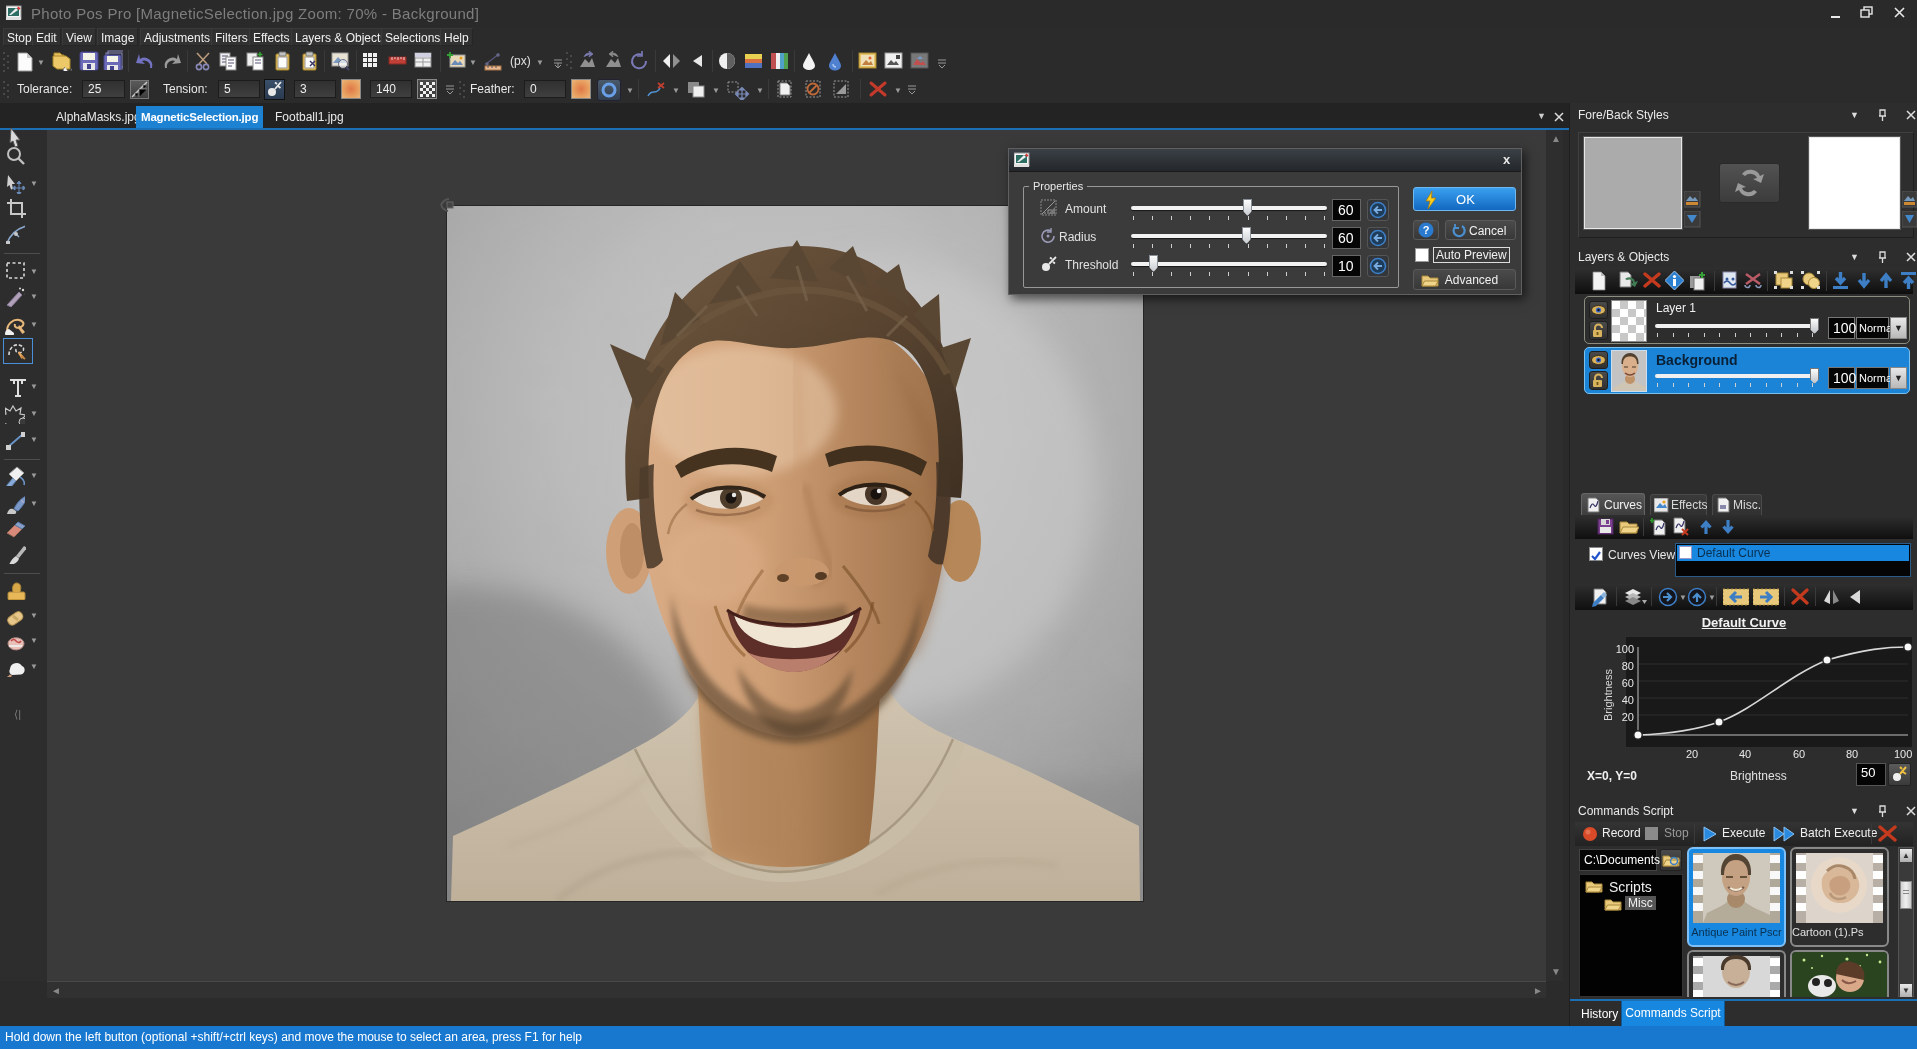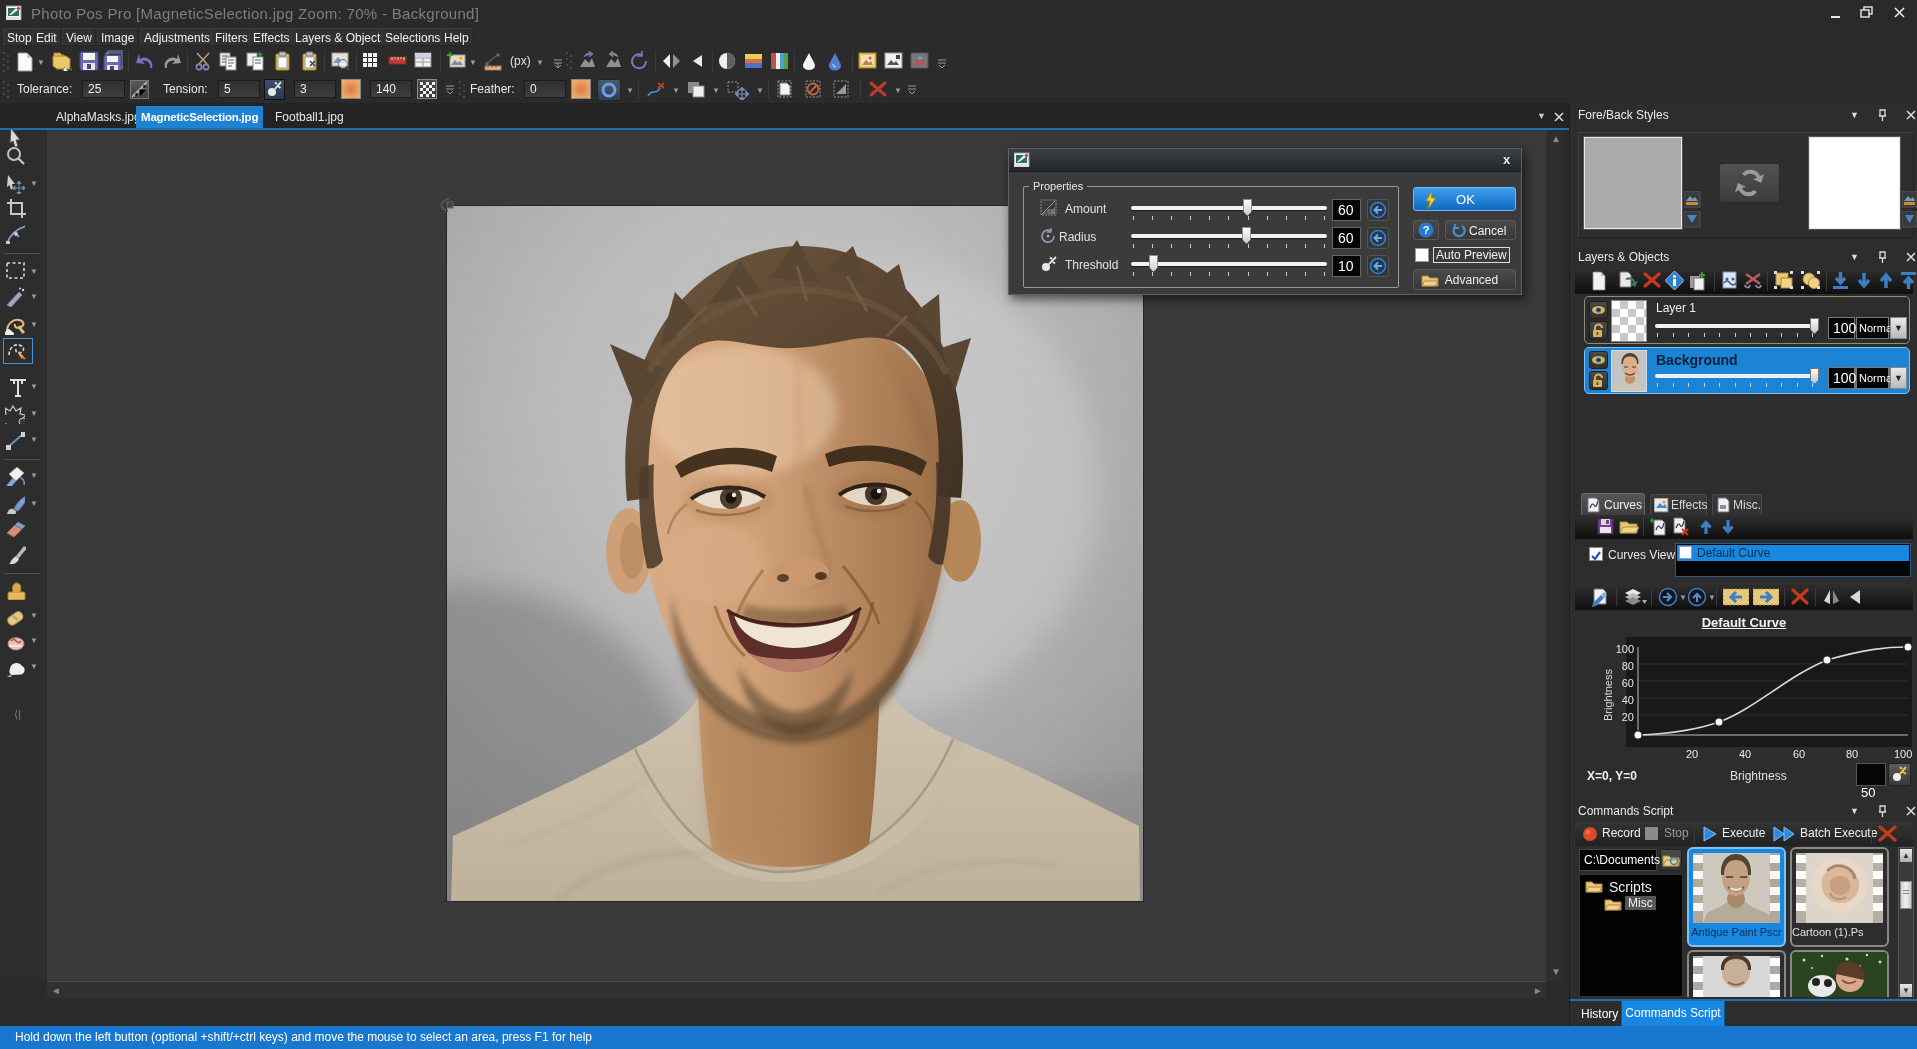--- a/index.html
+++ b/index.html
@@ -657,21 +657,21 @@
       </svg>
   </div>
   <div class="abs" id="vscroll">
     <div class="scroll-arrow" style="left:5px;top:3px">▲</div>
     <div class="scroll-arrow" style="left:5px;top:836px">▼</div>
   </div>
   <div class="abs" id="hscroll">
     <div class="scroll-arrow" style="left:4px;top:3px">◄</div>
     <div class="scroll-arrow" style="left:1486px;top:3px">►</div>
   </div>
-  <div class="abs" id="helpbar"><span style="padding-left:15px">Hold down the left button (optional +shift/+ctrl keys) and move the mouse to select an  area, press F1 for help</span></div>
+  <div class="abs" id="helpbar"><span style="padding-left:5px">Hold down the left button (optional +shift/+ctrl keys) and move the mouse to select an  area, press F1 for help</span></div>
   <div class="abs" id="rightpanel">
 
     <div class="ph" style="top:1px">Fore/Back Styles
       <span class="phctl" style="left:276px;font-size:9px">▼</span>
       <svg class="phctl" style="left:303px;top:5px" width="12" height="13">
           <path d="M3 1 h5 v6 h-5 z M2 7 h7 M5.5 7 v5" stroke="#ddd" stroke-width="1.3" fill="none"></path>
         </svg>
       <svg class="phctl" style="left:332px;top:6px" width="11" height="11">
           <path d="M1 1 L9 9 M9 1 L1 9" stroke="#ddd" stroke-width="1.5"></path>
         </svg>
@@ -981,21 +981,21 @@
     </svg>
     <div class="abs" style="left:36px;top:538px;width:28px;text-align:right;font-size:11px;color:#e8e8e8;line-height:17px">100<br>80<br>60<br>40<br>20</div>
     <div class="abs" style="left:12px;top:586px;font-size:11px;color:#d8d8d8;transform:rotate(-90deg);transform-origin:center">Brightness</div>
     <span class="abs" style="left:116px;top:645px;font-size:11px;color:#e8e8e8">20</span>
     <span class="abs" style="left:169px;top:645px;font-size:11px;color:#e8e8e8">40</span>
     <span class="abs" style="left:223px;top:645px;font-size:11px;color:#e8e8e8">60</span>
     <span class="abs" style="left:276px;top:645px;font-size:11px;color:#e8e8e8">80</span>
     <span class="abs" style="left:324px;top:645px;font-size:11px;color:#e8e8e8">100</span>
     <div class="abs" style="left:17px;top:666px;font-size:12px;font-weight:bold;color:#f0f0f0">X=0, Y=0</div>
     <div class="abs" style="left:160px;top:666px;font-size:12px;color:#e0e0e0">Brightness</div>
-    <div class="blackbox" style="left:286px;top:660px;width:30px;height:23px;font-size:13px;padding:21px 0 0 4px;border-color:#555">50</div>
+    <div class="blackbox" style="left:286px;top:660px;width:30px;height:23px;font-size:13px;padding:1px 0 0 4px;border-color:#555">50</div>
     <div class="abs" style="left:318px;top:660px;width:23px;height:23px;background:linear-gradient(#5a5a5a,#3a3a3a);border:1px solid #222;border-radius:2px"><svg width="21" height="21">
           <circle cx="8" cy="13" r="4" fill="#f0f0f0"></circle>
           <path d="M11 10 L17 3 M14 8 l3 2 M13 5 l-2-2" stroke="#f0c040" stroke-width="2"></path>
         </svg></div>
 
     <div class="ph" style="top:697px">Commands Script
       <span class="phctl" style="left:276px;font-size:9px">▼</span>
       <svg class="phctl" style="left:303px;top:5px" width="12" height="13">
           <path d="M3 1 h5 v6 h-5 z M2 7 h7 M5.5 7 v5" stroke="#ddd" stroke-width="1.3" fill="none"></path>
         </svg>

